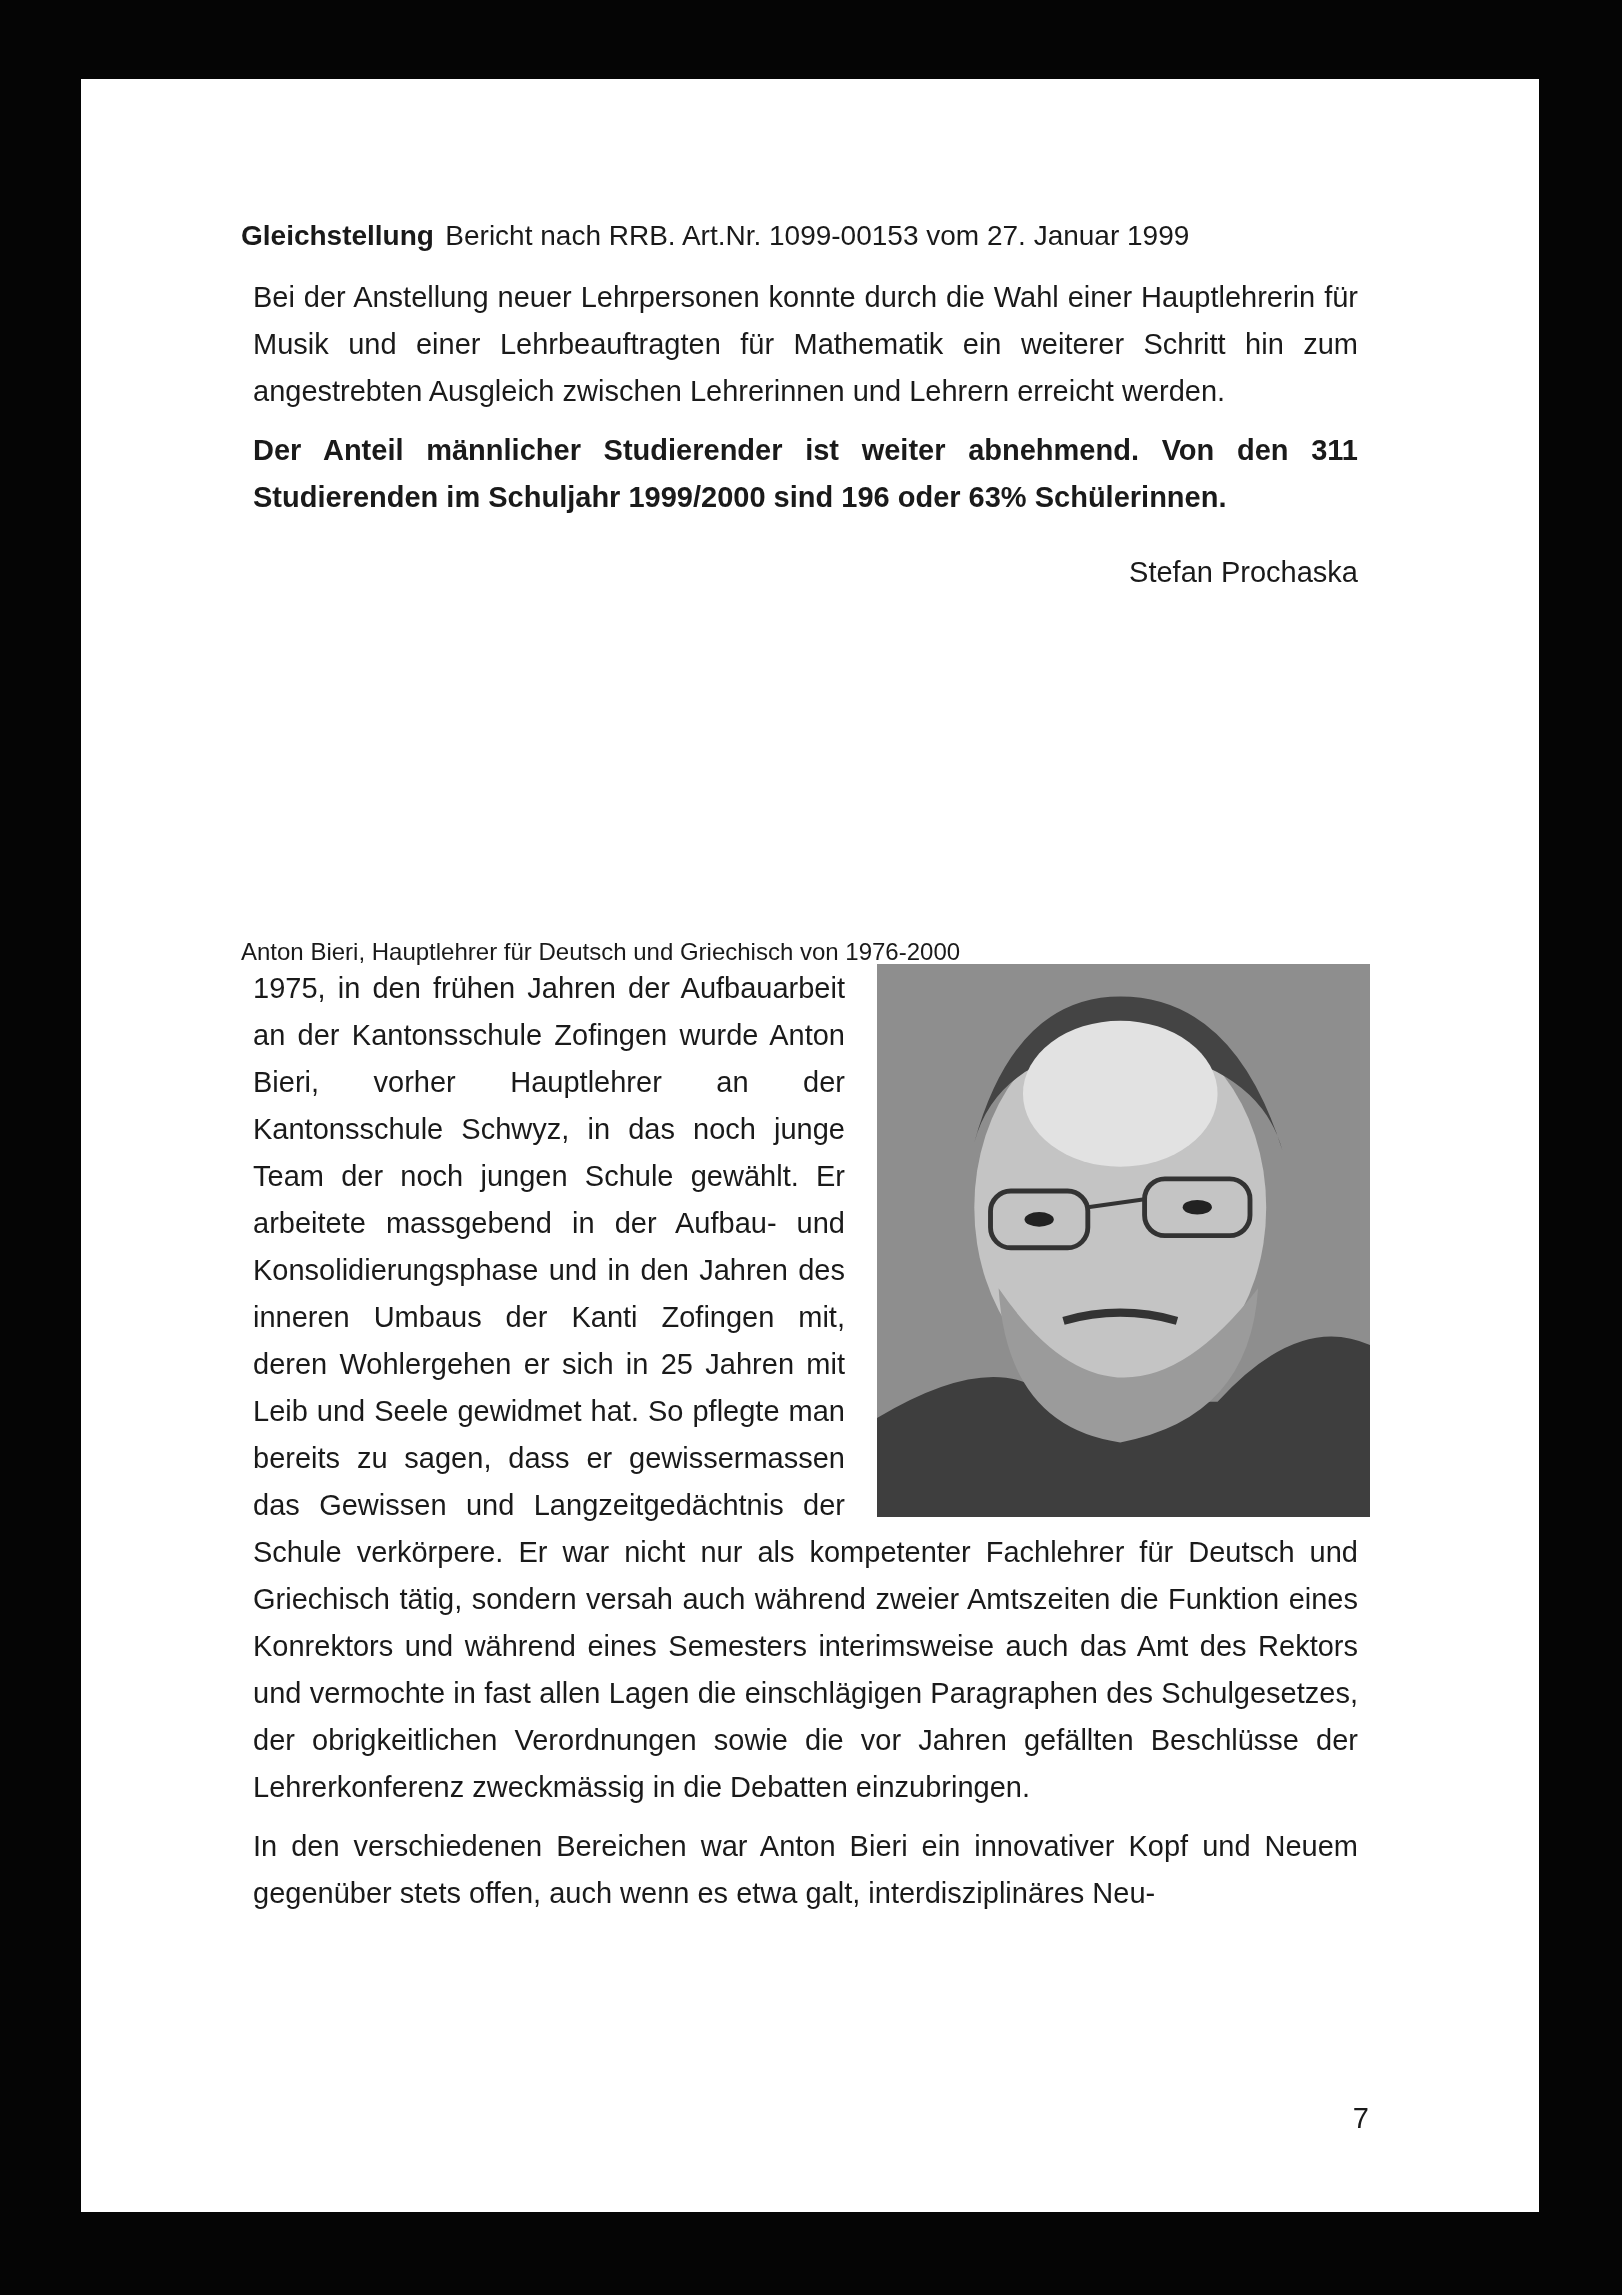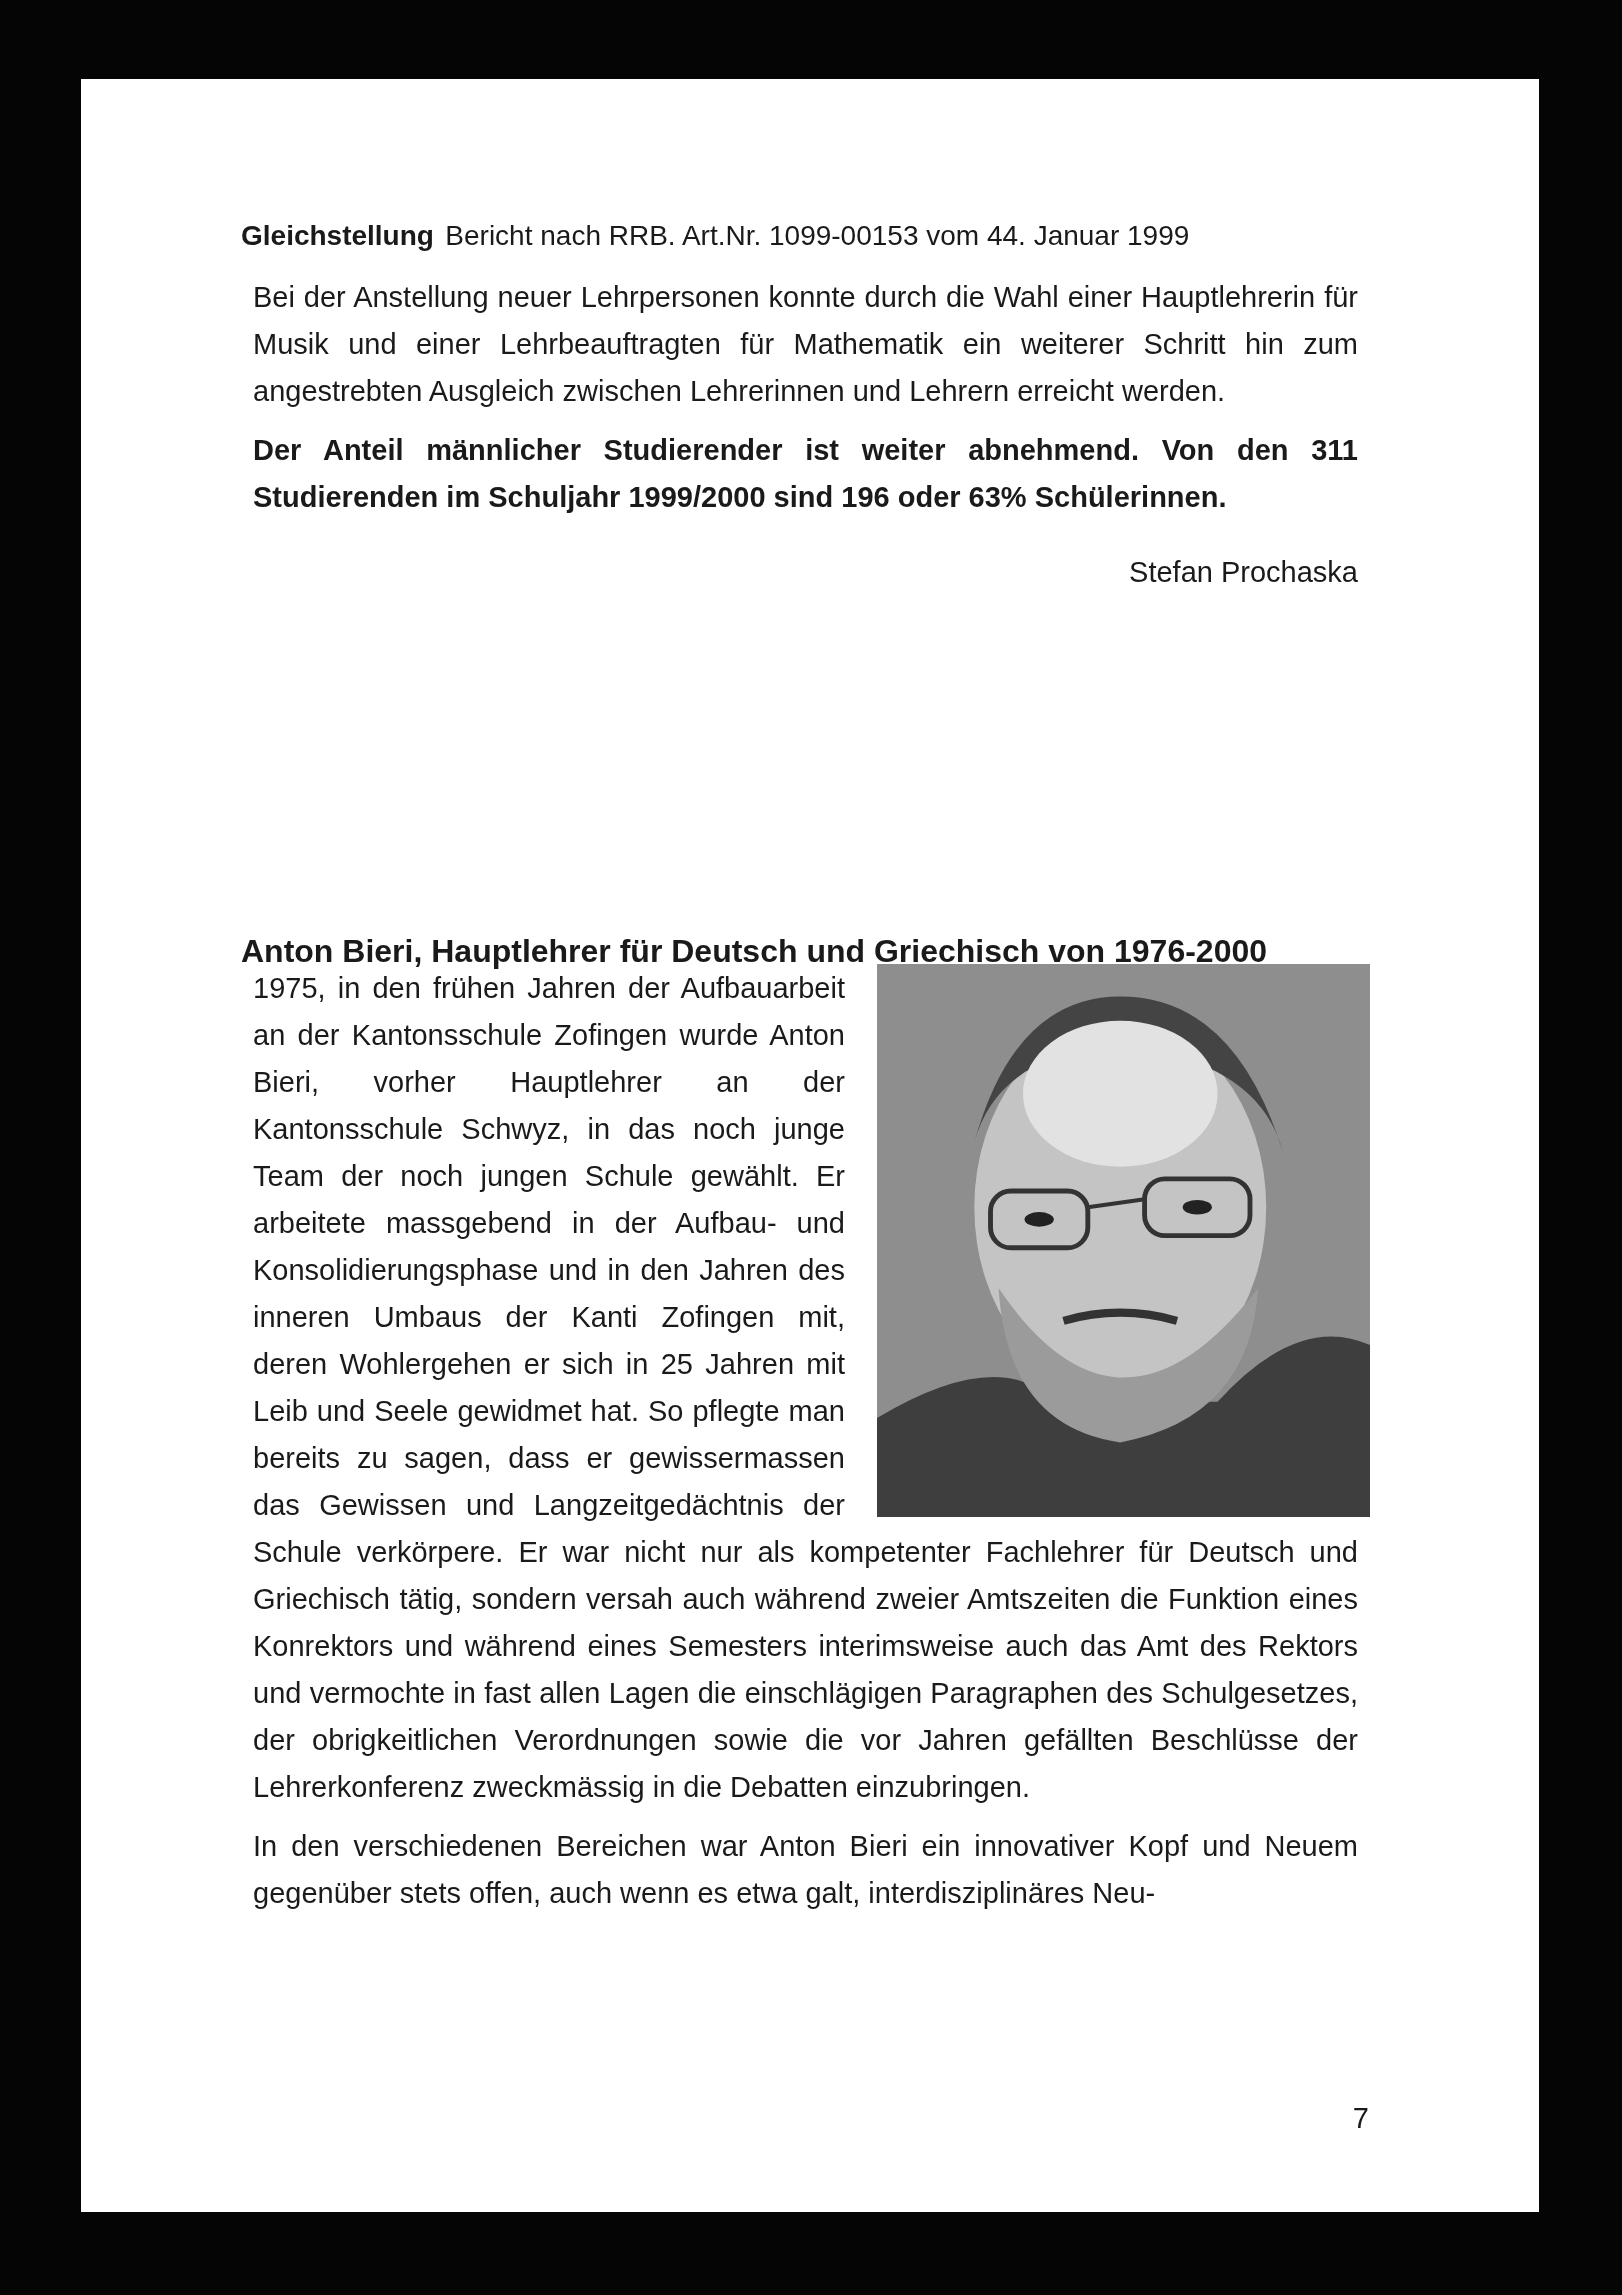--- a/index.html
+++ b/index.html
@@ -9,38 +9,38 @@
   }
   .page {
     position:absolute; left:81px; top:79px; width:1458px; height:2133px;
     background:#ffffff;
   }
   .col { position:absolute; left:160px; width:1129px; }
   .p { font-size:29px; line-height:47px; text-align:justify; margin:12px; }
   .heading-line { position:absolute; top:133px; font-size:28px; line-height:47px; white-space:nowrap; }
   .heading-line b { font-weight:bold; margin-right:11.4px; }
   .para1 { top:183px; }
-  .h2 { position:absolute; top:849px; font-size:32px; font-weight:bold; line-height:47px; white-space:nowrap; margin:0; }
+  .h2 { position:absolute; top:849px; font-size:24px; font-weight:normal; line-height:47px; white-space:nowrap; margin:0; }
   .bio { top:874px; }
   .photo {
     float:right; width:493px; height:553px; margin:10.5px 0 6.5px 32px;
     background: radial-gradient(ellipse at 50% 35%, #d8d8d8 0%, #9a9a9a 30%, #6a6a6a 60%, #3a3a3a 100%);
     position:relative; overflow:hidden;
   }
   .photo svg { position:absolute; left:0; top:0; width:100%; height:100%; }
   .para-last { margin-top:9.7px; }
   .pagenum { position:absolute; top:2016px; right:170px; font-size:29px; line-height:47px; }
 </style>
 </head>
 <body>
 
 <div class="page">
 
   <div class="col heading-line">
-    <b>Gleichstellung</b><span>Bericht nach RRB. Art.Nr. 1099-00153 vom 44. Januar 1999</span>
+    <b>Gleichstellung</b><span>Bericht nach RRB. Art.Nr. 1099-00153 vom 27. Januar 1999</span>
   </div>
 
   <div class="col para1" style="position:absolute;">
     <p class="p" style="hyphens:auto;" lang="de">Bei der Anstellung neuer Lehrpersonen konnte durch die Wahl einer Hauptlehrerin für Musik und einer Lehrbeauftragten für Mathematik ein weiterer Schritt hin zum angestrebten Ausgleich zwischen Lehrerinnen und Lehrern erreicht werden.</p>
     <p class="p" style="hyphens:auto;font-weight:bold;" lang="de">Der Anteil männlicher Studierender ist weiter abnehmend. Von den 311 Studierenden im Schuljahr 1999/2000 sind 196 oder 63% Schülerinnen.</p>
     <div style="position:relative;height:0;">
       <div class="p" style="position:absolute; right:0; top:4px;">Stefan Prochaska</div>
     </div>
   </div>
 

